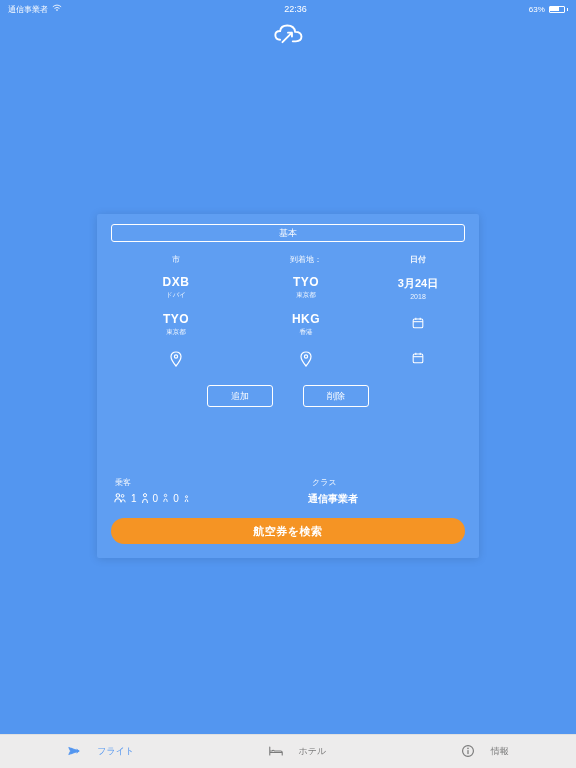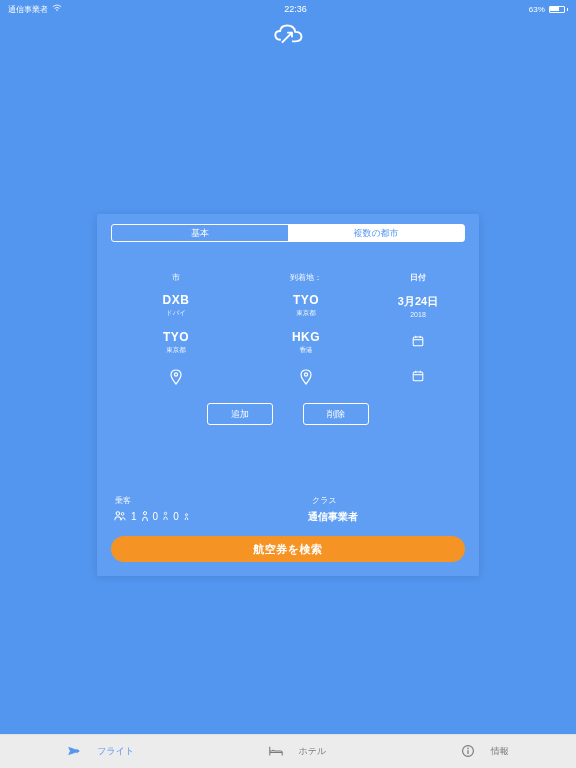--- a/index.html
+++ b/index.html
@@ -16,21 +16,21 @@
   .battery-tip { width:1.2px; height:3px; background:#fff; }
 
   
   .logo-wrap { display:flex; justify-content:center; padding: 6px 0 0; }
   .logo-wrap svg { width:38px; height:26px; }
 
   
   .card-area { flex:1; display:flex; align-items:flex-start; justify-content:center; padding-top:166px; }
   .card { width:382px; background:#5f9ef2; border-radius:2px; padding:10px 14px 14px; box-shadow: 0 1px 10px rgba(0,0,0,0.12); }
 
-  .seg { display:flex; border:1px solid #fff; border-radius:3px; height:18px; margin-bottom:30px; }
+  .seg { display:flex; border:1px solid #fff; border-radius:3px; height:18px; margin-bottom:12px; }
   .seg-item { flex:1; text-align:center; font-size:9px; line-height:16px; color:#fff; cursor:pointer; }
   .seg-item.active { background:#fff; color:#5396f0; }
 
   .headers { display:flex; color:#fff; font-size:8px; opacity:0.95; }
   .col { flex:1; text-align:center; }
   .col-date { flex:0 0 94px; text-align:center;font-weight:bold; }
 
   .row { display:flex; align-items:center; margin-top:6px; }
   .city { flex:1; text-align:center; }
   .city-code { color:#fff; font-size:12px; font-weight:600; letter-spacing:0.5px; }
@@ -94,21 +94,20 @@
     <path d="M14 22 Q8 22 8 16 Q8 11 14 11 Q15 4 23 4 Q32 4 33 12 Q41 12 41 18 Q41 24 34 24 L30 24" fill="none" stroke="#fff" stroke-width="2.4" stroke-linecap="round"></path>
     <path d="M17 25 L29 13 M29 13 L29 18 M29 13 L24 13" fill="none" stroke="#fff" stroke-width="2.4" stroke-linecap="round" stroke-linejoin="round"></path>
   </svg>
 </div>
 
 <div class="card-area">
   <div class="card">
 
     <div class="seg">
       <div class="seg-item">基本</div>
-      <div class="seg-item active">複数の都市</div>
     </div>
 
     <div class="headers">
       <div class="col">市</div>
       <div class="col">到着地：</div>
       <div class="col-date">日付</div>
     </div>
 
     
     <div class="row" style="margin-top:10px;">

